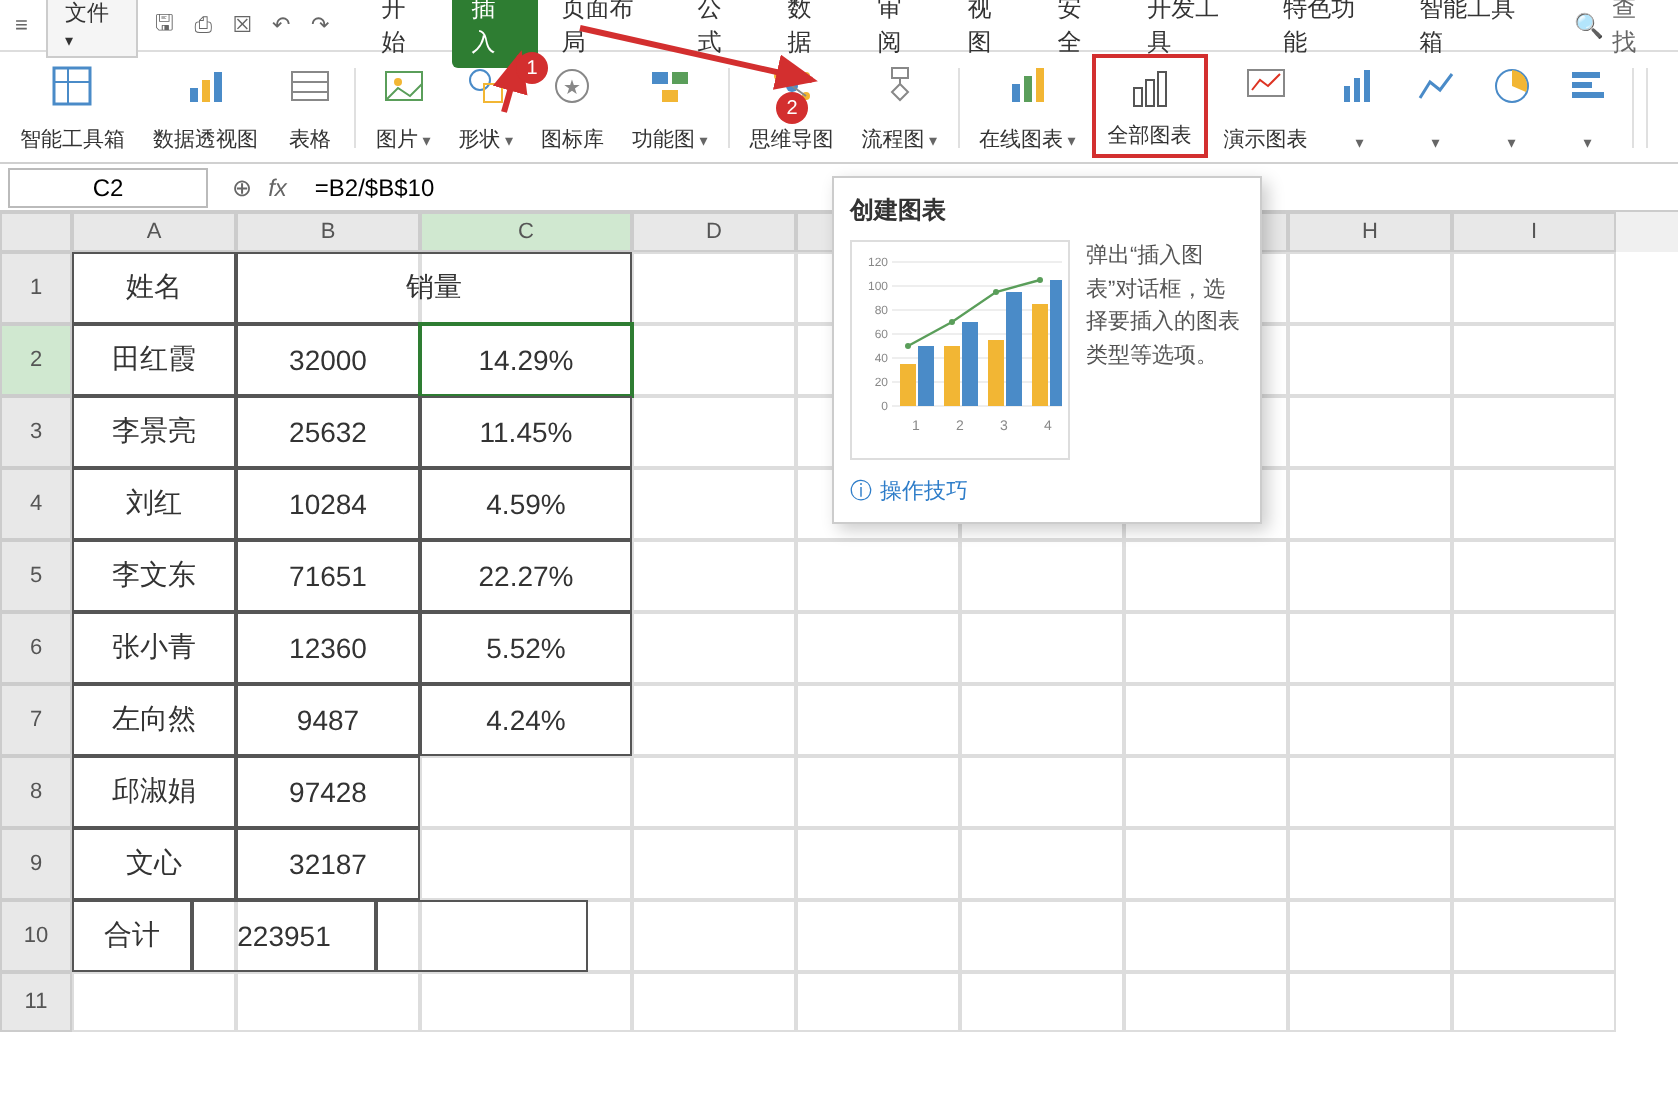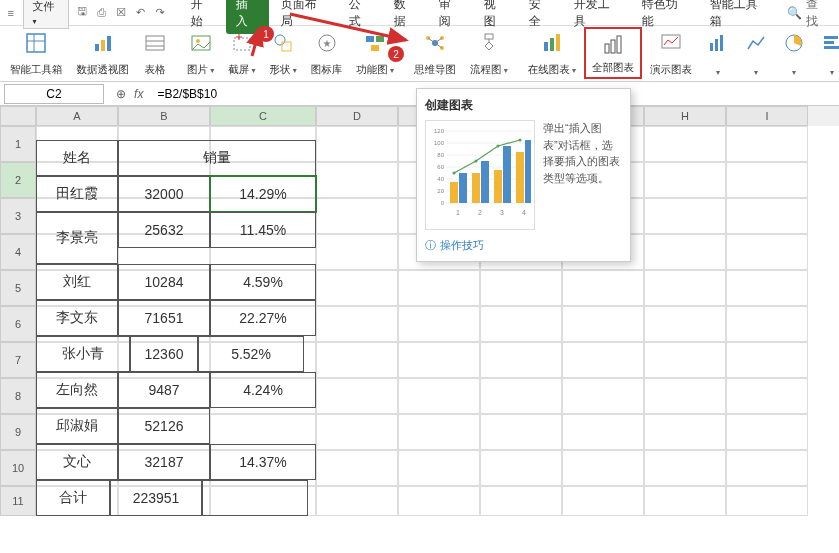--- a/index.html
+++ b/index.html
@@ -206,21 +206,21 @@
     
     .data-cell {
       border: 1px solid #555;
       display: flex;
       align-items: center;
       justify-content: center;
       font-size: 14px;
     }
     .data-table {
       position: absolute;
-      top: 14px;
+      top: 0;
       left: 0;
     }
     .sel-cell {
       outline: 2px solid #2e7d32;
       outline-offset: -1px;
     }
     
     .callout {
       position: absolute;
       left: 416px;
@@ -349,30 +349,20 @@
           <rect x="2" y="4" width="18" height="14" fill="none" stroke="#5a9e5a"></rect>
           <circle cx="8" cy="9" r="2" fill="#f2b634"></circle>
           <polyline points="2,18 8,12 14,16 20,10" fill="none" stroke="#5a9e5a"></polyline>
         </svg>
       </div>
       <div class="rg-label dd">图片</div>
     </div>
   <div class="ribbon-group">
       <div class="rg-icon">
         <svg width="22" height="22">
-          <rect x="3" y="6" width="16" height="12" fill="none" stroke="#888" stroke-dasharray="2"></rect>
-          <line x1="8" y1="2" x2="8" y2="8" stroke="#d32"></line>
-          <line x1="5" y1="5" x2="11" y2="5" stroke="#d32"></line>
-        </svg>
-      </div>
-      <div class="rg-label dd">截屏</div>
-    </div>
-  <div class="ribbon-group">
-      <div class="rg-icon">
-        <svg width="22" height="22">
           <circle cx="8" cy="8" r="5" fill="none" stroke="#4a8bc8"></circle>
           <rect x="10" y="10" width="9" height="9" fill="none" stroke="#f2b634"></rect>
         </svg>
       </div>
       <div class="rg-label dd">形状</div>
     </div>
   <div class="ribbon-group">
       <div class="rg-icon">
         <svg width="22" height="22">
           <circle cx="11" cy="11" r="8" fill="none" stroke="#888"></circle>
@@ -658,55 +648,54 @@
           <div class="data-cell" style="width:82px;height:36px">姓名</div>
           <div class="data-cell" style="width:198px;height:36px">销量</div>
         </div>
 
         <div class="cell-row">
           <div class="data-cell" style="width:82px;height:36px">田红霞</div>
           <div class="data-cell" style="width:92px;height:36px">32000</div>
           <div class="data-cell sel-cell" style="width:106px;height:36px">14.29%</div>
         </div>
         <div class="cell-row">
-          <div class="data-cell" style="width:82px;height:52px">李景亮</div>
+          <div class="data-cell" style="width:82px;height:36px">李景亮</div>
           <div class="data-cell" style="width:92px;height:36px">25632</div>
           <div class="data-cell" style="width:106px;height:36px">11.45%</div>
         </div>
         <div class="cell-row">
           <div class="data-cell" style="width:82px;height:36px">刘红</div>
           <div class="data-cell" style="width:92px;height:36px">10284</div>
           <div class="data-cell" style="width:106px;height:36px">4.59%</div>
         </div>
         <div class="cell-row">
           <div class="data-cell" style="width:82px;height:36px">李文东</div>
           <div class="data-cell" style="width:92px;height:36px">71651</div>
           <div class="data-cell" style="width:106px;height:36px">22.27%</div>
         </div>
         <div class="cell-row">
-          <div class="data-cell" style="width:94px;height:36px">张小青</div>
-          <div class="data-cell" style="width:68px;height:36px">12360</div>
+          <div class="data-cell" style="width:82px;height:36px">张小青</div>
+          <div class="data-cell" style="width:92px;height:36px">12360</div>
           <div class="data-cell" style="width:106px;height:36px">5.52%</div>
         </div>
         <div class="cell-row">
           <div class="data-cell" style="width:82px;height:36px">左向然</div>
           <div class="data-cell" style="width:92px;height:36px">9487</div>
           <div class="data-cell" style="width:106px;height:36px">4.24%</div>
         </div>
         <div class="cell-row">
           <div class="data-cell" style="width:82px;height:36px">邱淑娟</div>
-          <div class="data-cell" style="width:92px;height:36px">52126</div>
+          <div class="data-cell" style="width:92px;height:36px">97428</div>
         </div>
         <div class="cell-row">
           <div class="data-cell" style="width:82px;height:36px">文心</div>
           <div class="data-cell" style="width:92px;height:36px">32187</div>
-          <div class="data-cell" style="width:106px;height:36px">14.37%</div>
-        </div>
-        <div class="cell-row">
-          <div class="data-cell" style="width:74px;height:36px">合计</div>
+        </div>
+        <div class="cell-row">
+          <div class="data-cell" style="width:60px;height:36px">合计</div>
           <div class="data-cell" style="width:92px;height:36px">223951</div>
           <div class="data-cell" style="width:106px;height:36px"></div>
         </div>
       </div>
     </div>
   </div>
 </div>
 
 <div class="callout">
   <h4>创建图表</h4>

